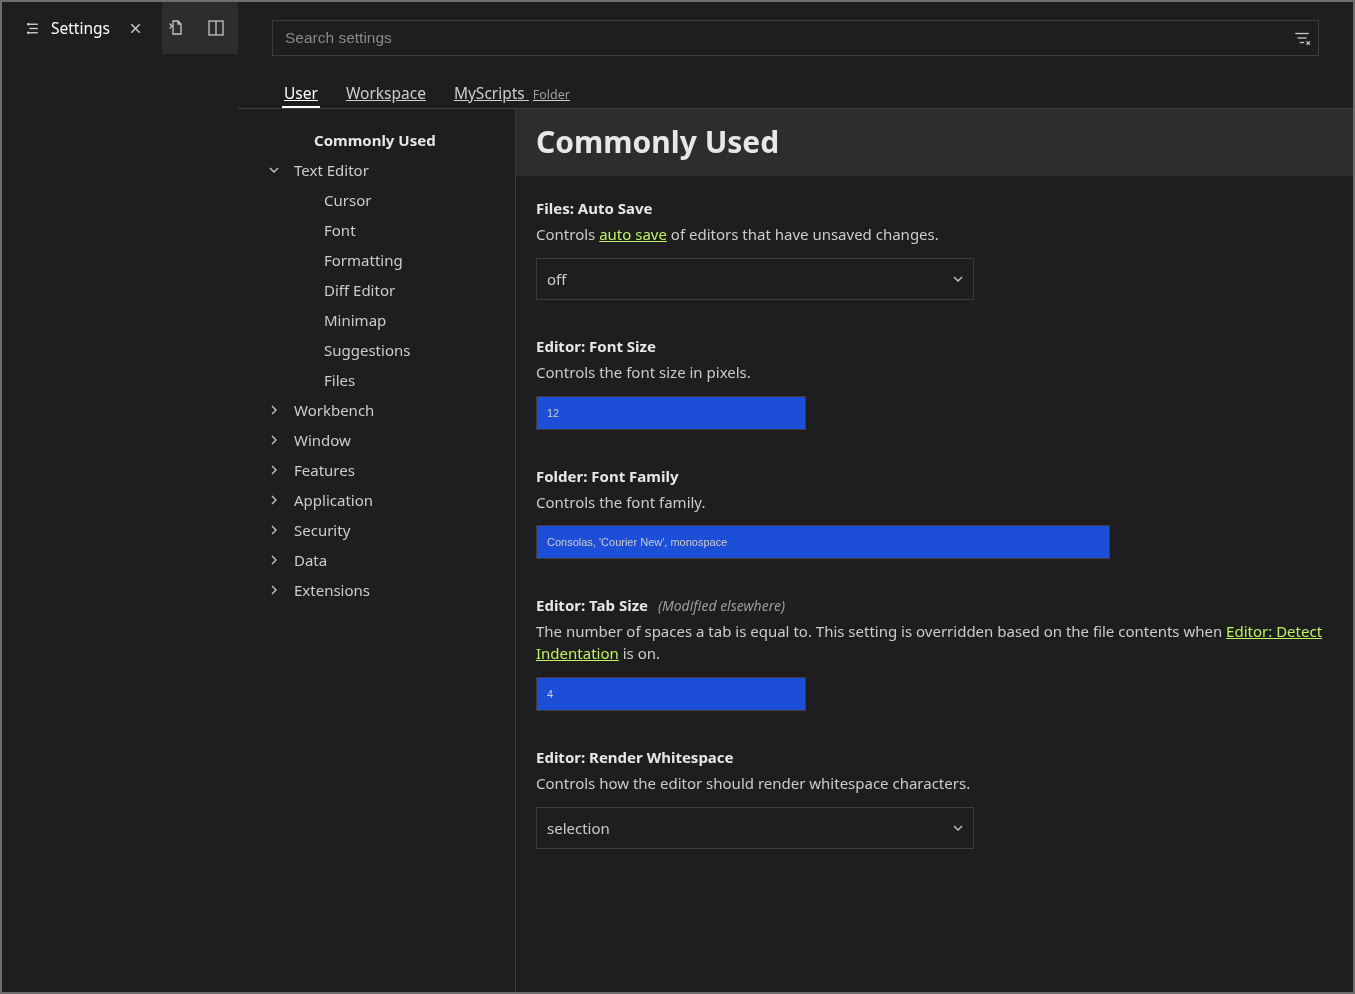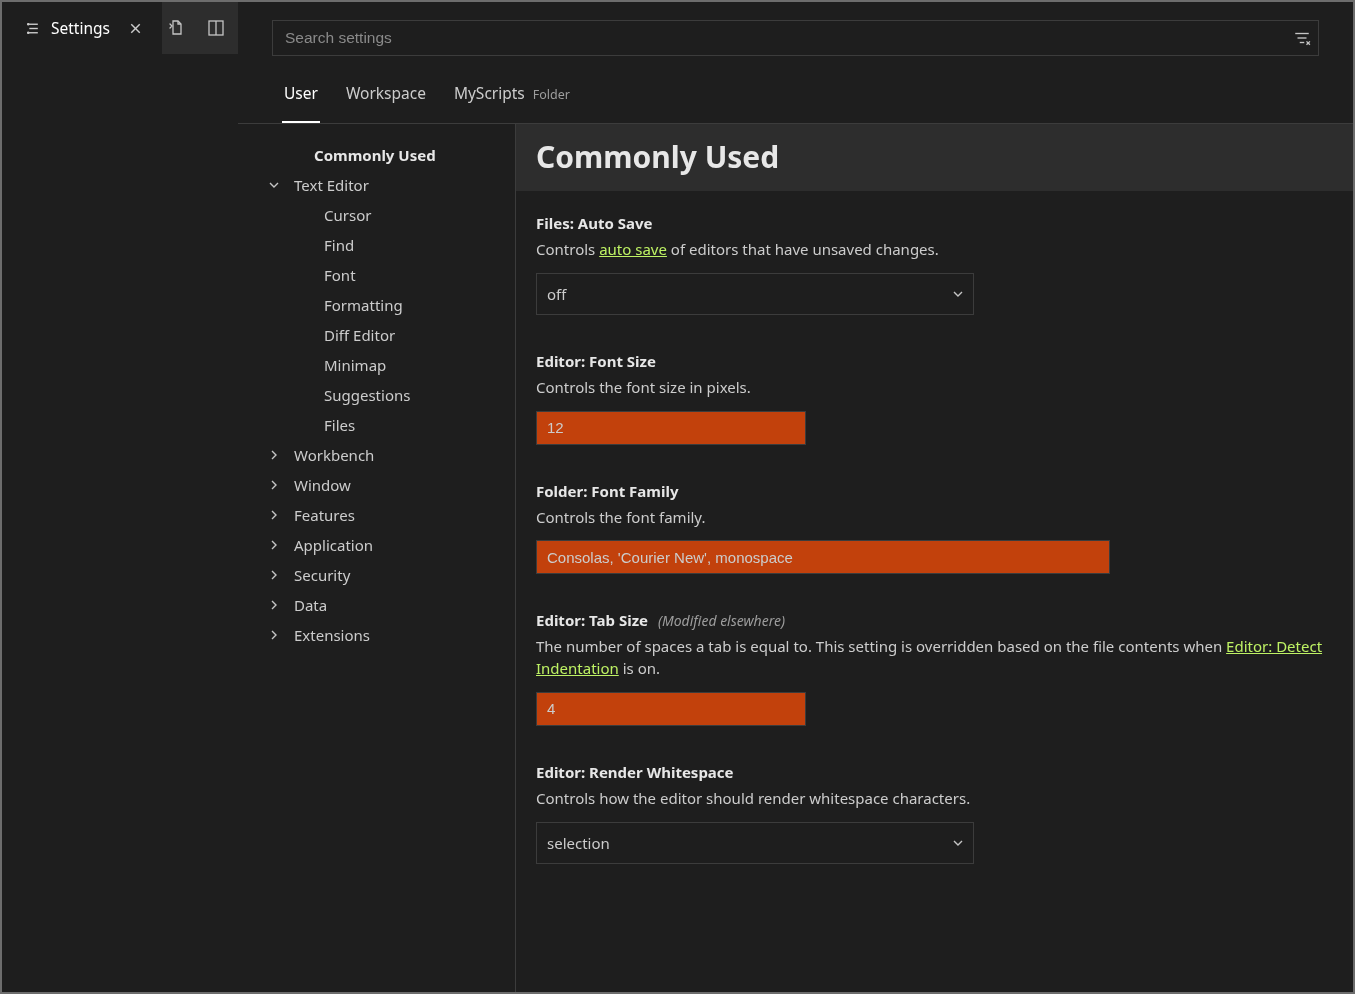--- a/index.html
+++ b/index.html
@@ -88,23 +88,24 @@
   .scope {
     display: flex;
     align-items: flex-end;
     gap: 24px;
     padding: 24px 0 0 44px;
     border-bottom: 1px solid #3c3c3c;
   }
   .scope-item {
     font-size: 15.5px;
     color: #cccccc;
-    padding: 2px 2px 19px 2px;
+    padding: 2px 2px 4px 2px;
     cursor: pointer;
     position: relative;
+    text-decoration: underline;
   }
   .scope-item.active {
     color: #ffffff;
     box-shadow: inset 0 -2px 0 #ffffff;
   }
   .scope-item .folder-suffix {
     font-size: 12.5px;
     color: #9d9d9d;
     margin-left: 4px;
   }
@@ -197,24 +198,24 @@
     display:flex; align-items:center;
     cursor:pointer;
   }
   .select .chev {
     position: absolute; right: 8px; top: 50%; transform: translateY(-50%);
     pointer-events: none; color:#c5c5c5; display:flex;
   }
   .text-input {
     width: 270px;
     height: 34px;
-    background: #c2410c;
+    background: #1d4ed8;
     border: 1px solid #3c3c3c;
     color: #cccccc;
-    font-size: 15px;
+    font-size: 11px;
     padding: 0 10px;
     outline: none;
   }
   .text-input.wide { width: 574px; }
 </style>
 </head>
 <body>
 
 <div class="app">
 
@@ -287,21 +288,20 @@
 
         <div class="toc-row level-1">
           <span class="toc-chevron">
             <svg width="16" height="16" viewBox="0 0 16 16" fill="none" stroke="currentColor" stroke-width="1.4">
                 <polyline points="4,6 8,10 12,6"></polyline>
               </svg>
           </span>
           <span>Text Editor</span>
         </div>
         <div class="toc-row leaf">Cursor</div>
-        <div class="toc-row leaf">Find</div>
         <div class="toc-row leaf">Font</div>
         <div class="toc-row leaf">Formatting</div>
         <div class="toc-row leaf">Diff Editor</div>
         <div class="toc-row leaf">Minimap</div>
         <div class="toc-row leaf">Suggestions</div>
         <div class="toc-row leaf">Files</div>
 
         <div class="toc-row level-1">
           <span class="toc-chevron">
             <svg width="16" height="16" viewBox="0 0 16 16" fill="none" stroke="currentColor" stroke-width="1.4">

